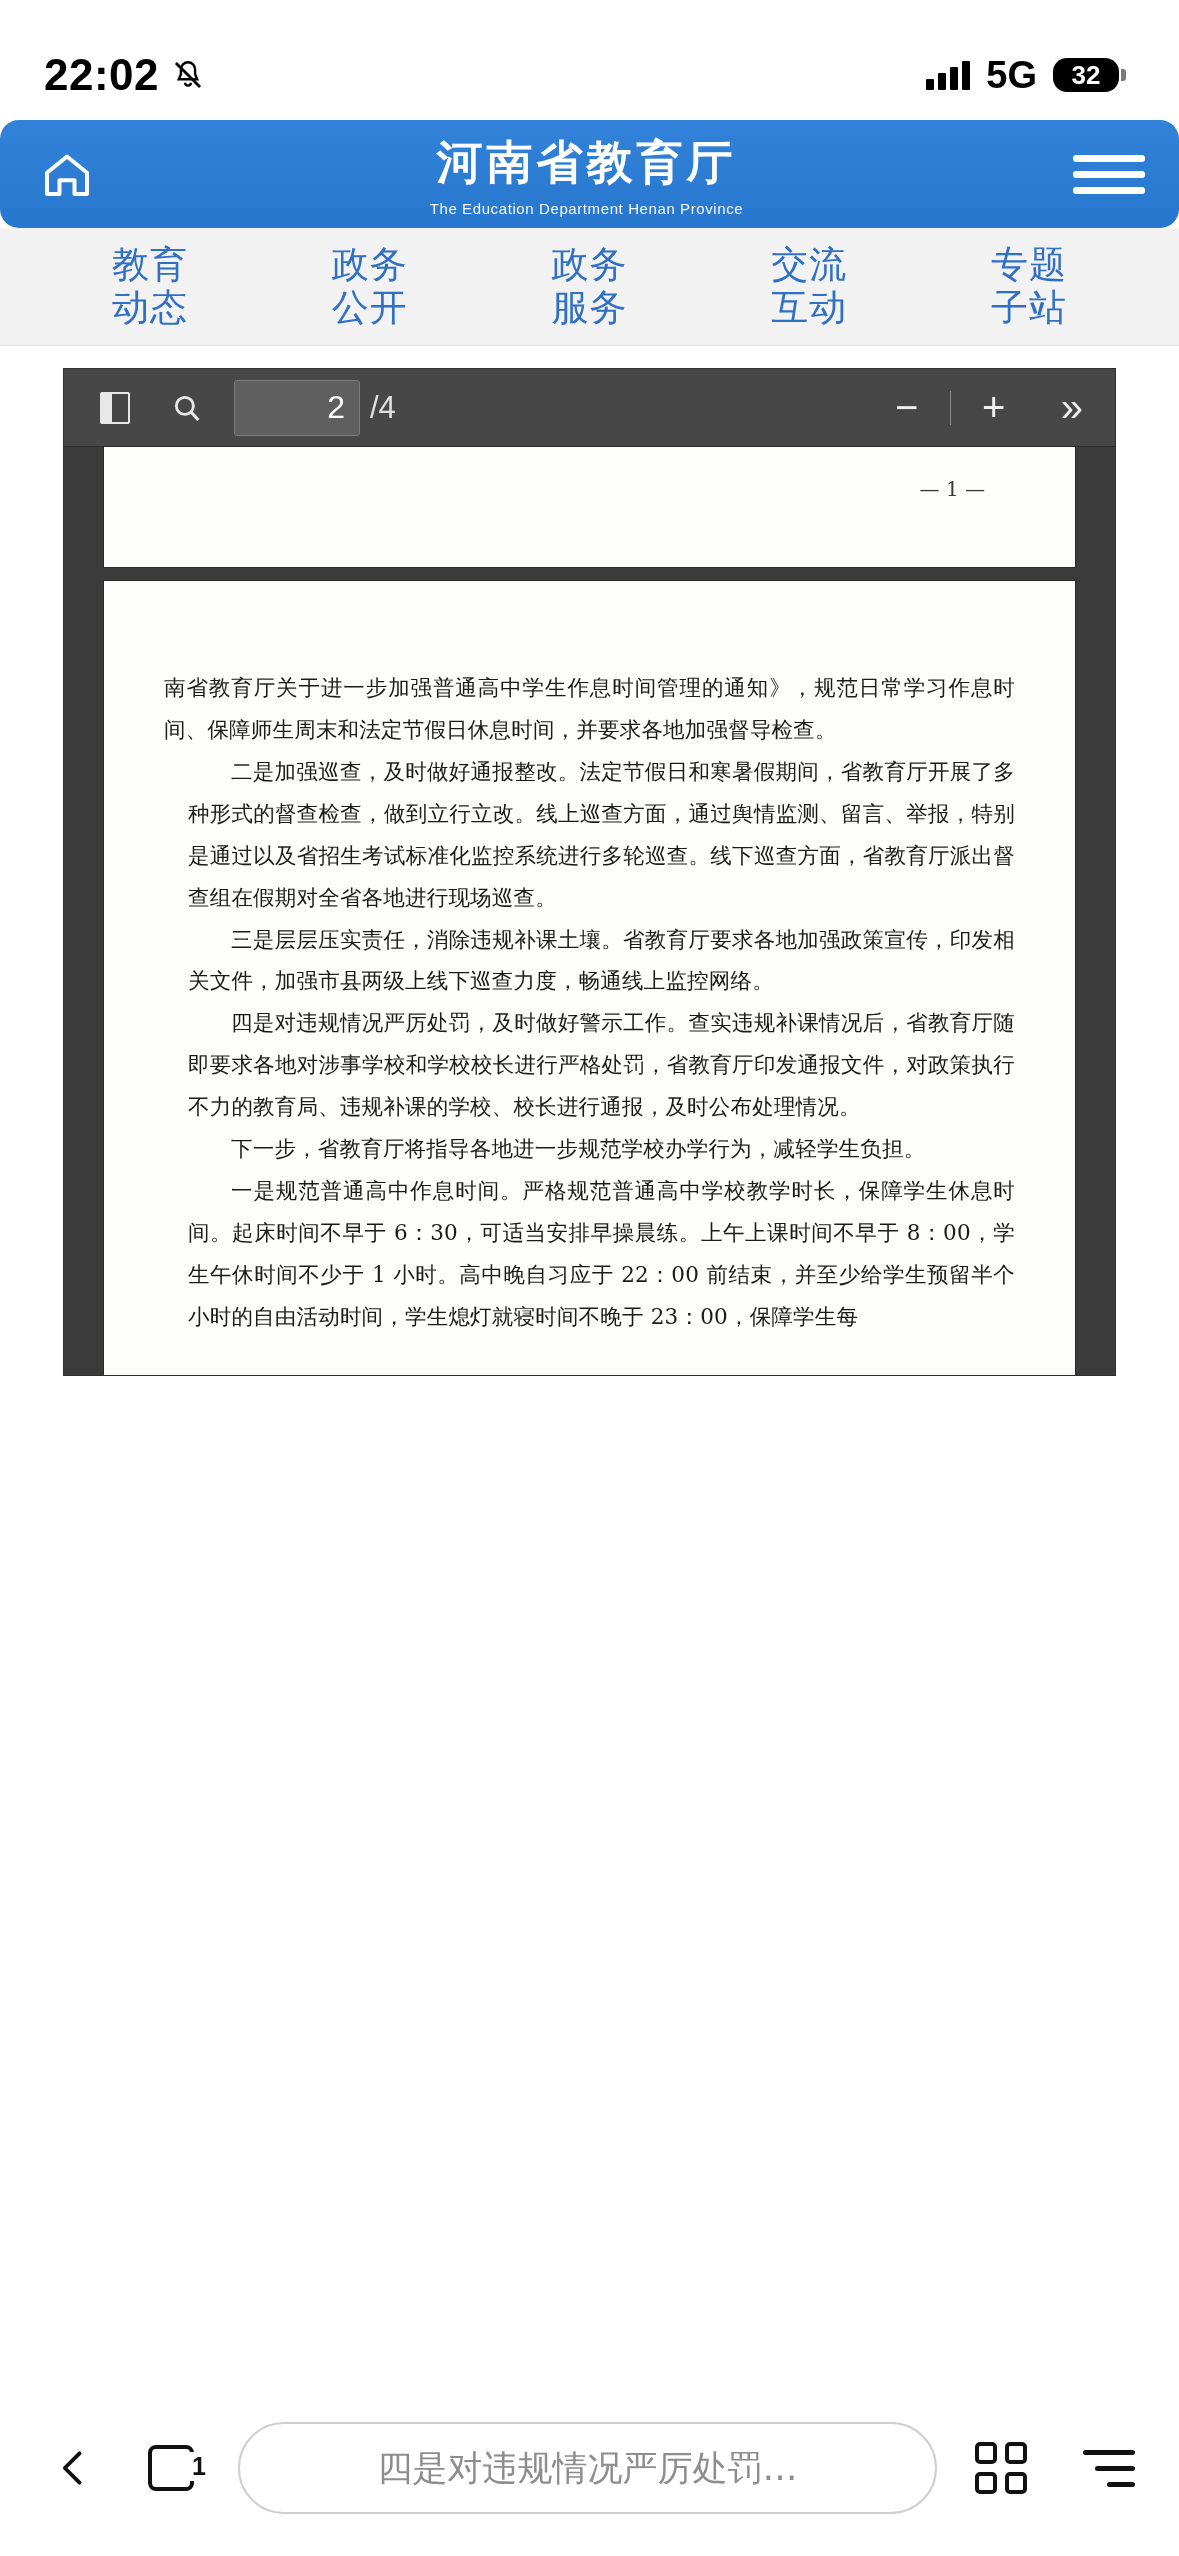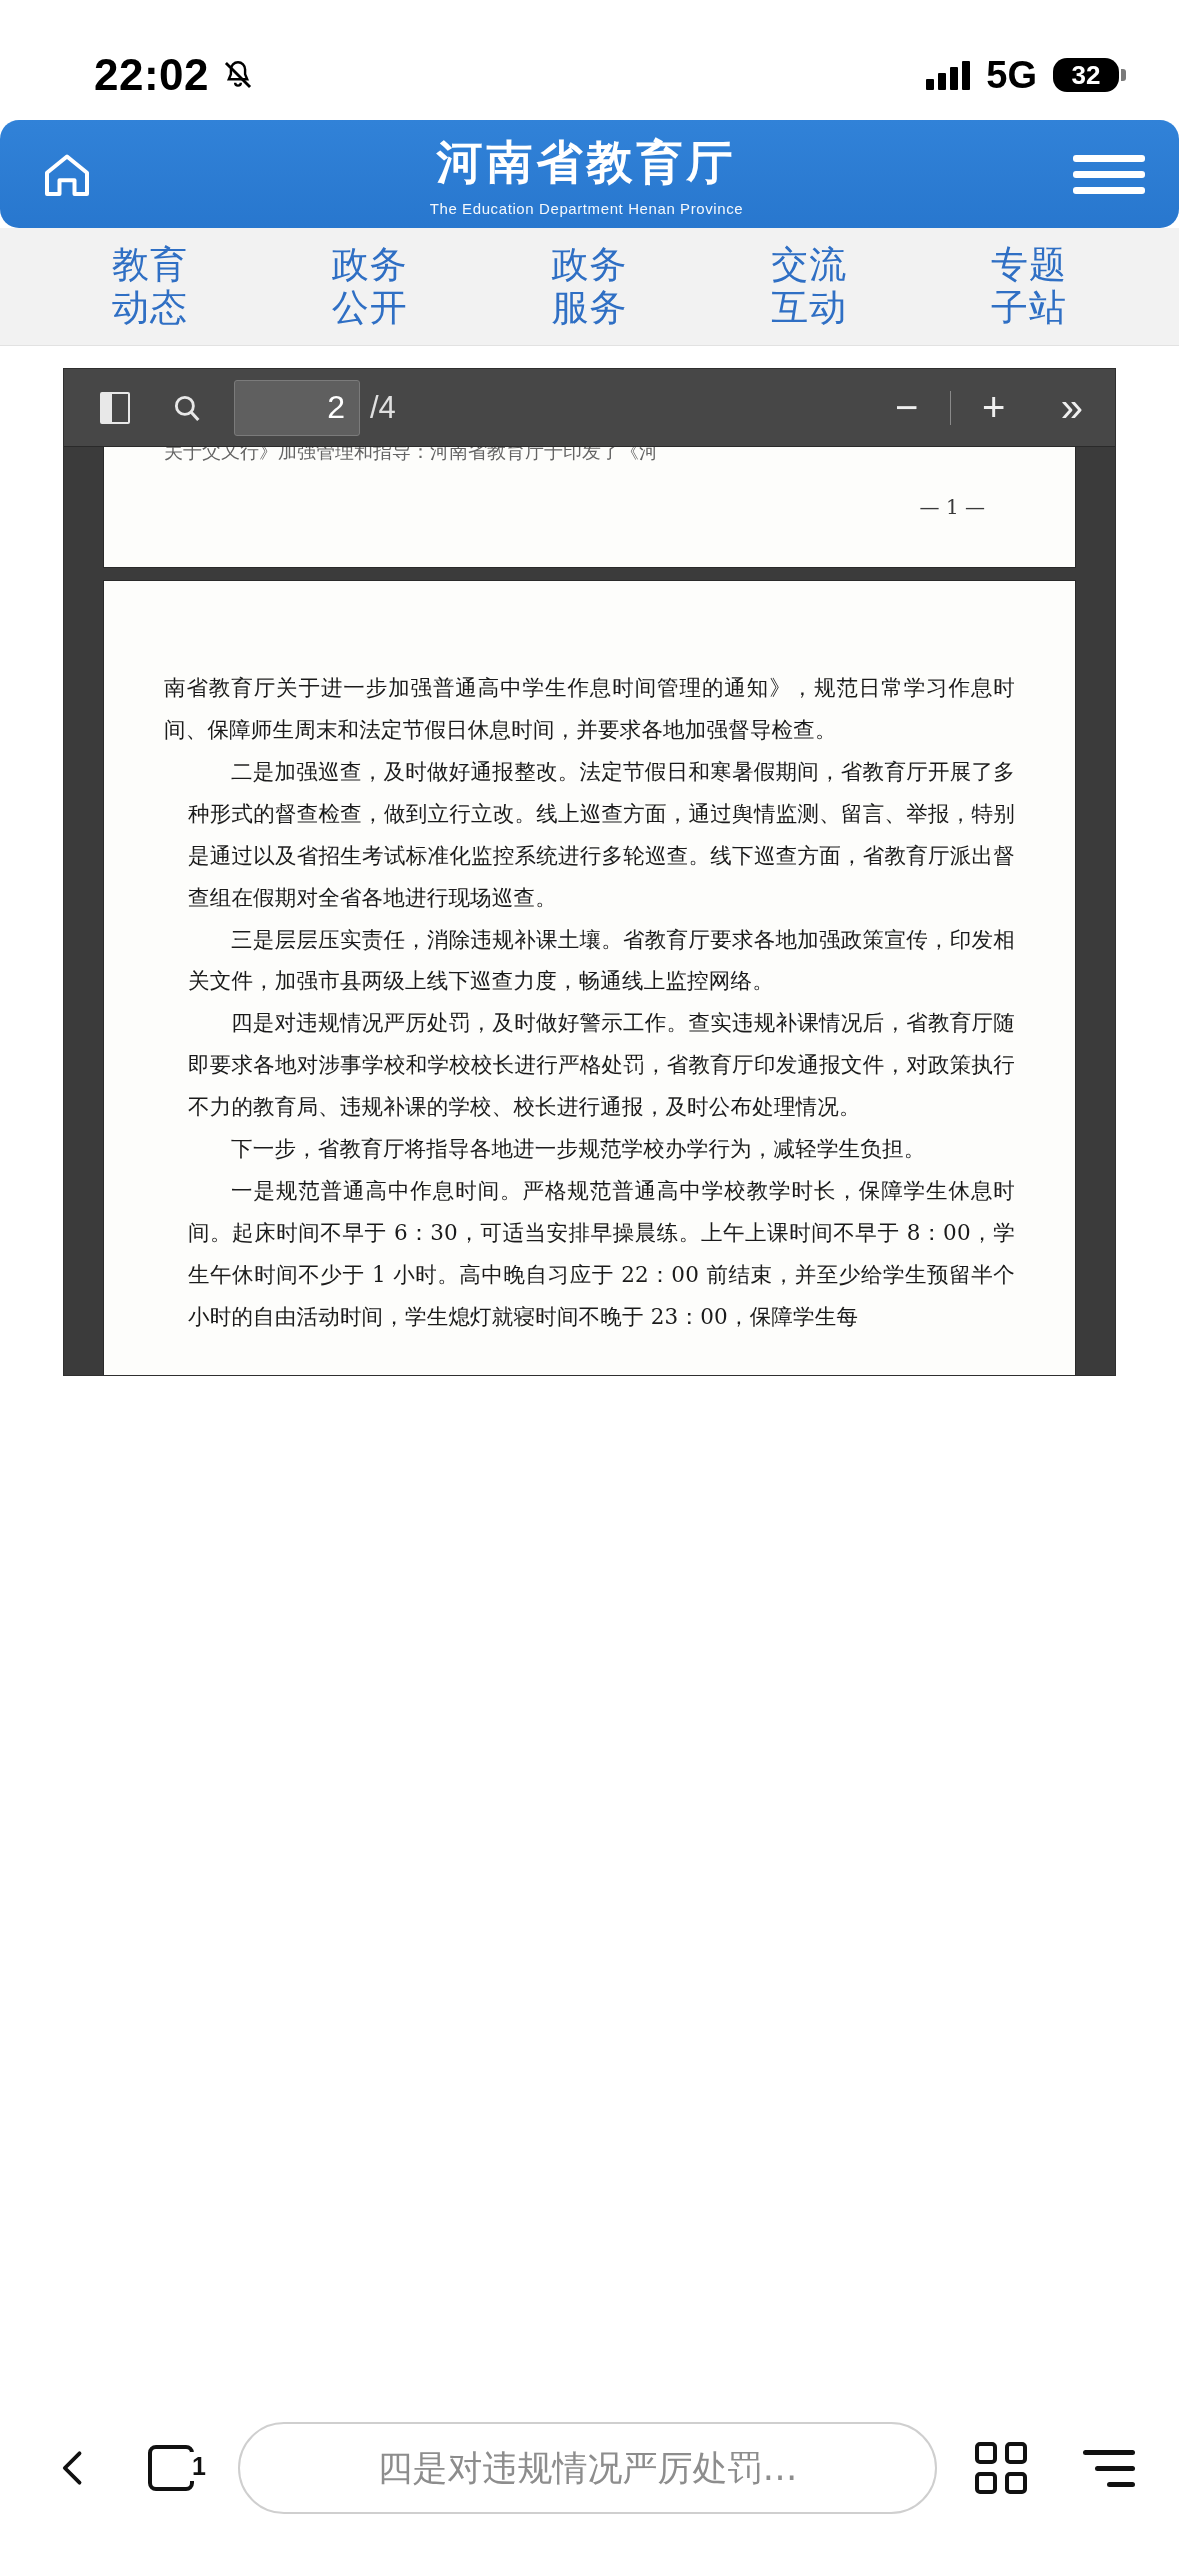--- a/index.html
+++ b/index.html
@@ -10,21 +10,21 @@
     font-family: "Liberation Sans", sans-serif;
     overflow: hidden;
   }
 
   
   .statusbar {
     height: 120px;
     display: flex;
     align-items: center;
     justify-content: space-between;
-    padding: 30px 60px 0 94px;
+    padding: 30px 60px 0 44px;
     background: #ffffff;
     border-radius: 16px;
   }
   .sb-left { display: flex; align-items: center; gap: 12px; }
   .sb-time {
     font-size: 44px;
     font-weight: bold;
     color: #000;
     letter-spacing: 0.5px;
   }
@@ -372,21 +372,20 @@
         <div class="zoom-btn">−</div>
         <div class="zoom-div"></div>
         <div class="zoom-btn">+</div>
       </div>
       <div class="tb-more">»</div>
     </div>
 
     <div class="pdf-scroll">
 
       <div class="pdf-page page-prev">
-        <div class="frag">关于父又行》加强管理和指导：河南省教育厅于印发了《河</div>
         <div class="pnum">— 1 —</div>
       </div>
 
       <div class="pdf-page page-main">
         <p>南省教育厅关于进一步加强普通高中学生作息时间管理的通知》，规范日常学习作息时间、保障师生周末和法定节假日休息时间，并要求各地加强督导检查。</p>
         <p class="indent">二是加强巡查，及时做好通报整改。法定节假日和寒暑假期间，省教育厅开展了多种形式的督查检查，做到立行立改。线上巡查方面，通过舆情监测、留言、举报，特别是通过以及省招生考试标准化监控系统进行多轮巡查。线下巡查方面，省教育厅派出督查组在假期对全省各地进行现场巡查。</p>
         <p class="indent">三是层层压实责任，消除违规补课土壤。省教育厅要求各地加强政策宣传，印发相关文件，加强市县两级上线下巡查力度，畅通线上监控网络。</p>
         <p class="indent">四是对违规情况严厉处罚，及时做好警示工作。查实违规补课情况后，省教育厅随即要求各地对涉事学校和学校校长进行严格处罚，省教育厅印发通报文件，对政策执行不力的教育局、违规补课的学校、校长进行通报，及时公布处理情况。</p>
         <p class="indent">下一步，省教育厅将指导各地进一步规范学校办学行为，减轻学生负担。</p>
         <p class="indent">一是规范普通高中作息时间。严格规范普通高中学校教学时长，保障学生休息时间。起床时间不早于 6：30，可适当安排早操晨练。上午上课时间不早于 8：00，学生午休时间不少于 1 小时。高中晚自习应于 22：00 前结束，并至少给学生预留半个小时的自由活动时间，学生熄灯就寝时间不晚于 23：00，保障学生每</p>

